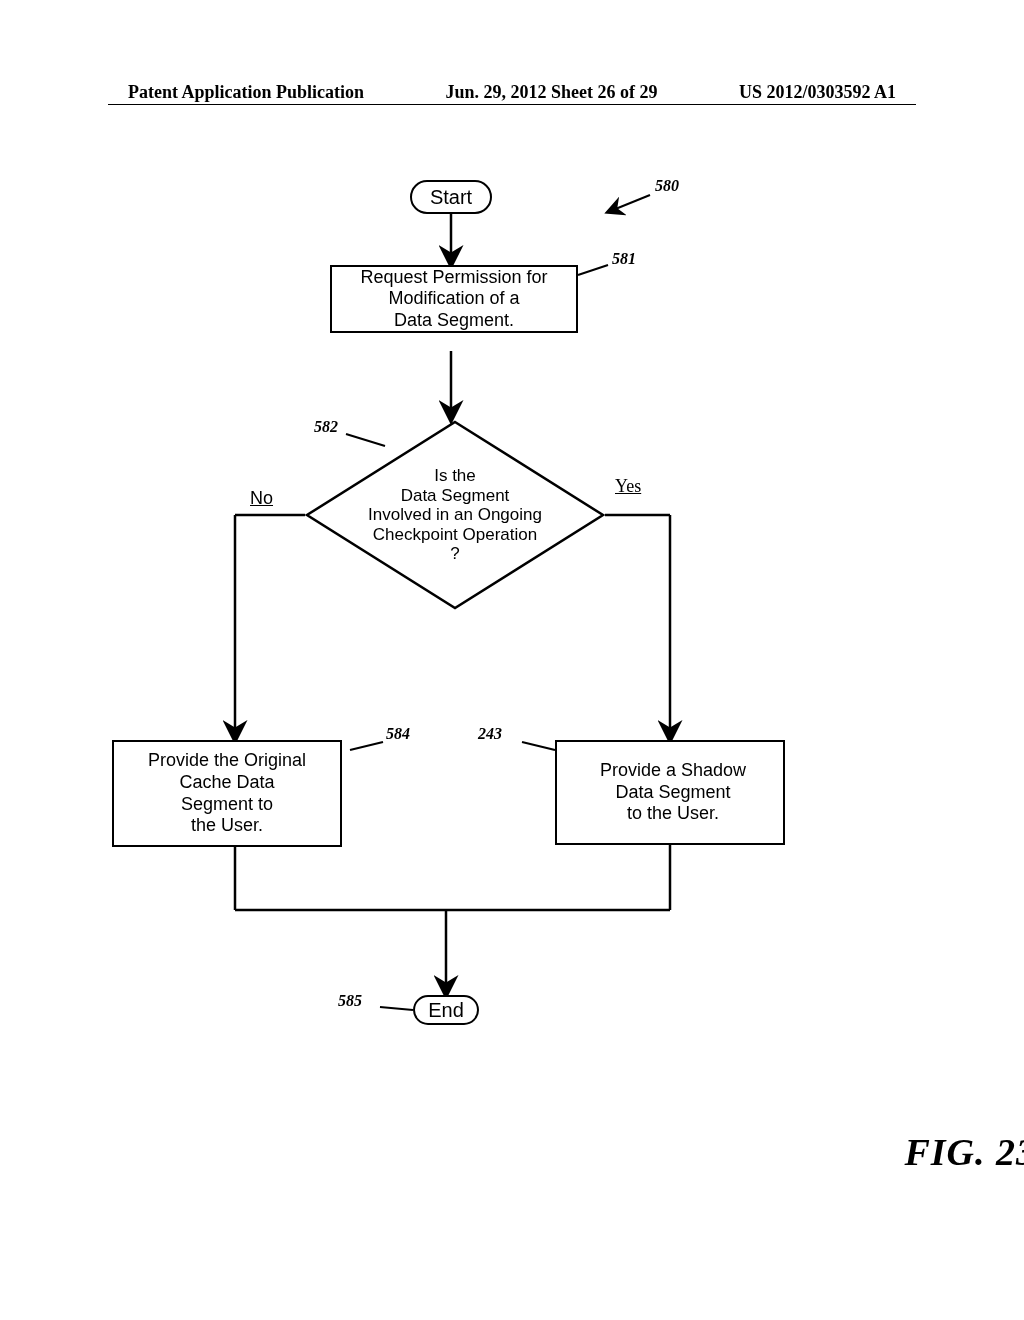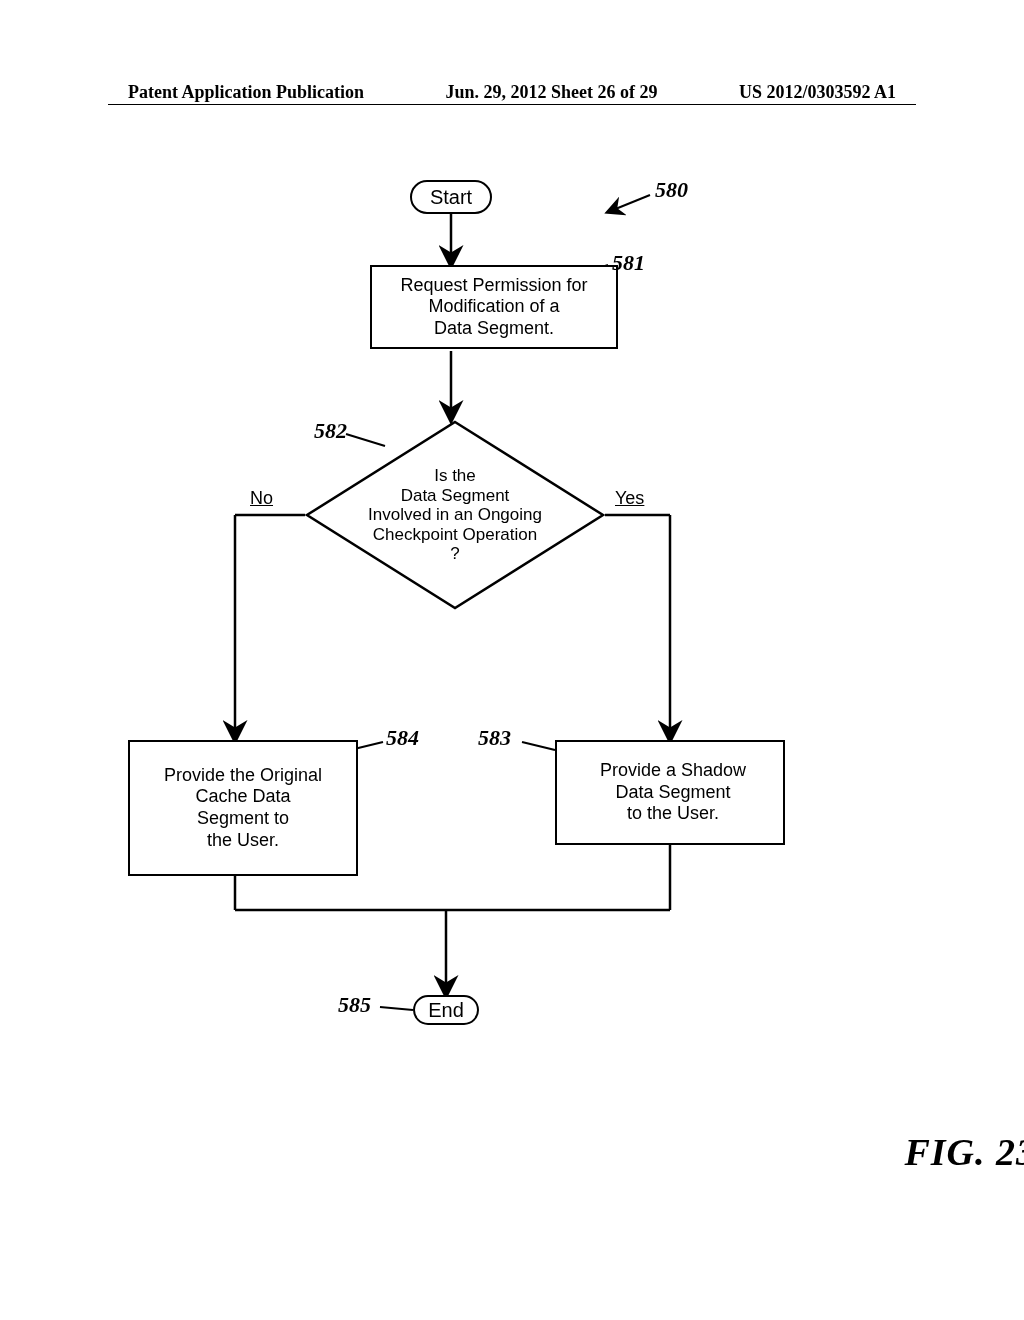--- a/index.html
+++ b/index.html
@@ -67,22 +67,22 @@
     text-align: center;
     font-family: Arial, Helvetica, sans-serif;
     font-size: 18px;
     line-height: 1.2;
     display: flex;
     align-items: center;
     justify-content: center;
     background: #fff;
     padding: 6px;
   }
-  .box581 { left: 250px; top: 95px;  width: 248px; height: 84px; margin-left: 40px; }
-  .box584 { left: 48px;  top: 570px; width: 230px; height: 136px; }
+  .box581 { left: 250px; top: 95px;  width: 248px; height: 68px; }
+  .box584 { left: 32px;  top: 570px; width: 230px; height: 107px; }
   .box583 { left: 475px; top: 570px; width: 230px; height: 105px; padding-left: 12px; }
 
   
   .diamond-wrap {
     position: absolute;
     left: 225px; top: 250px;
     width: 300px; height: 190px;
   }
   .diamond {
     position: absolute;
@@ -98,21 +98,21 @@
     font-family: Arial, Helvetica, sans-serif;
     font-size: 17px;
     line-height: 1.15;
   }
 
   
   .ref {
     position: absolute;
     font-family: "Comic Sans MS", "Brush Script MT", cursive;
     font-style: italic;
-    font-size: 22px;
+    font-size: 16px;
     font-weight: bold;
   }
 
   
   .branch {
     position: absolute;
     font-family: Arial, Helvetica, sans-serif;
     font-size: 18px;
     text-decoration: underline;
   }
@@ -221,24 +221,24 @@
     <span style="white-space:pre-line">Provide a Shadow
 Data Segment
 to the User.</span>
   </div>
 
   <div class="terminator end">
     <span>End</span>
   </div>
 
   <div class="branch" style="left:170px; top:318px;">No</div>
-  <div class="branch" style="left:535px; top:318px;">Yes</div>
+  <div class="branch" style="left:535px; top:306px;font-family:Liberation Serif, serif;">Yes</div>
 
   <div class="ref" style="left:575px; top:7px;">580</div>
   <div class="ref" style="left:532px; top:80px;">581</div>
   <div class="ref" style="left:234px; top:248px;">582</div>
   <div class="ref" style="left:306px; top:555px;">584</div>
-  <div class="ref" style="left:398px; top:555px;">583</div>
+  <div class="ref" style="left:398px; top:555px;">243</div>
   <div class="ref" style="left:258px; top:822px;">585</div>
 
 </div>
 
 <div class="fig-label">FIG.  23</div>
 
 </body></html>

